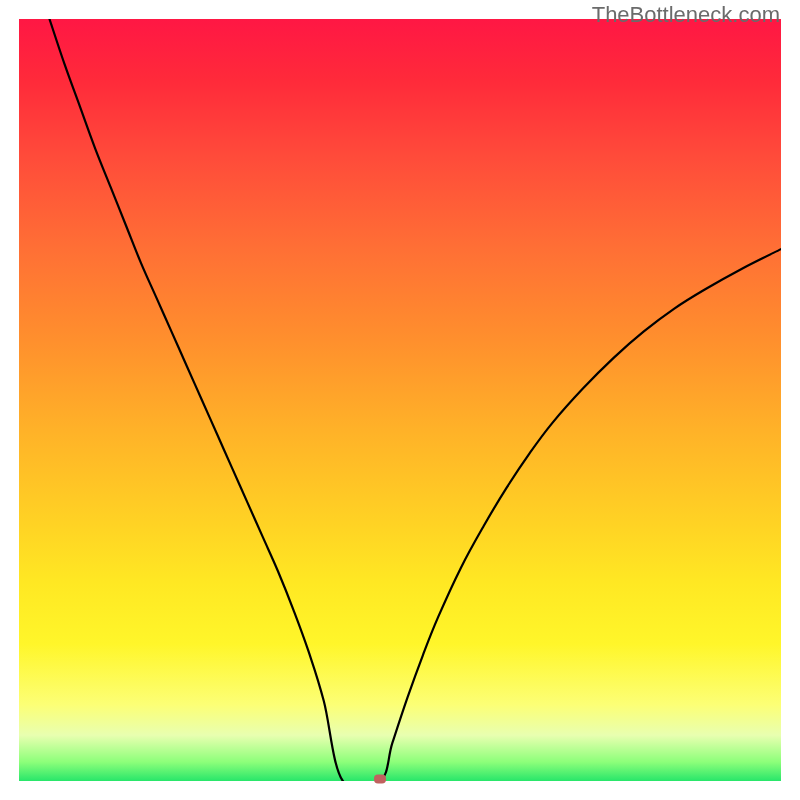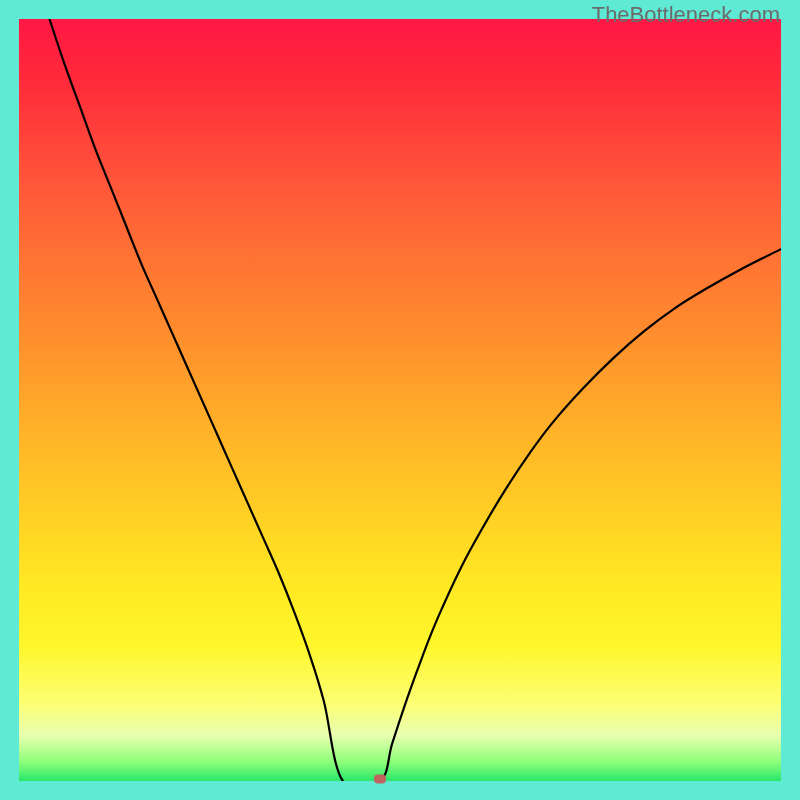--- a/index.html
+++ b/index.html
@@ -8,21 +8,21 @@
     width: 800px;
     height: 800px;
     background: #000;
     font-family: Arial, Helvetica, sans-serif;
     overflow: hidden;
   }
   .container {
     position: relative;
     width: 800px;
     height: 800px;
-    background: #5eead4;
+    background: #ffffff;
   }
   .attribution {
     position: absolute;
     top: 2px;
     right: 20px;
     color: #6b6b6b;
     font-size: 22px;
     font-weight: 500;
     z-index: 5;
   }

